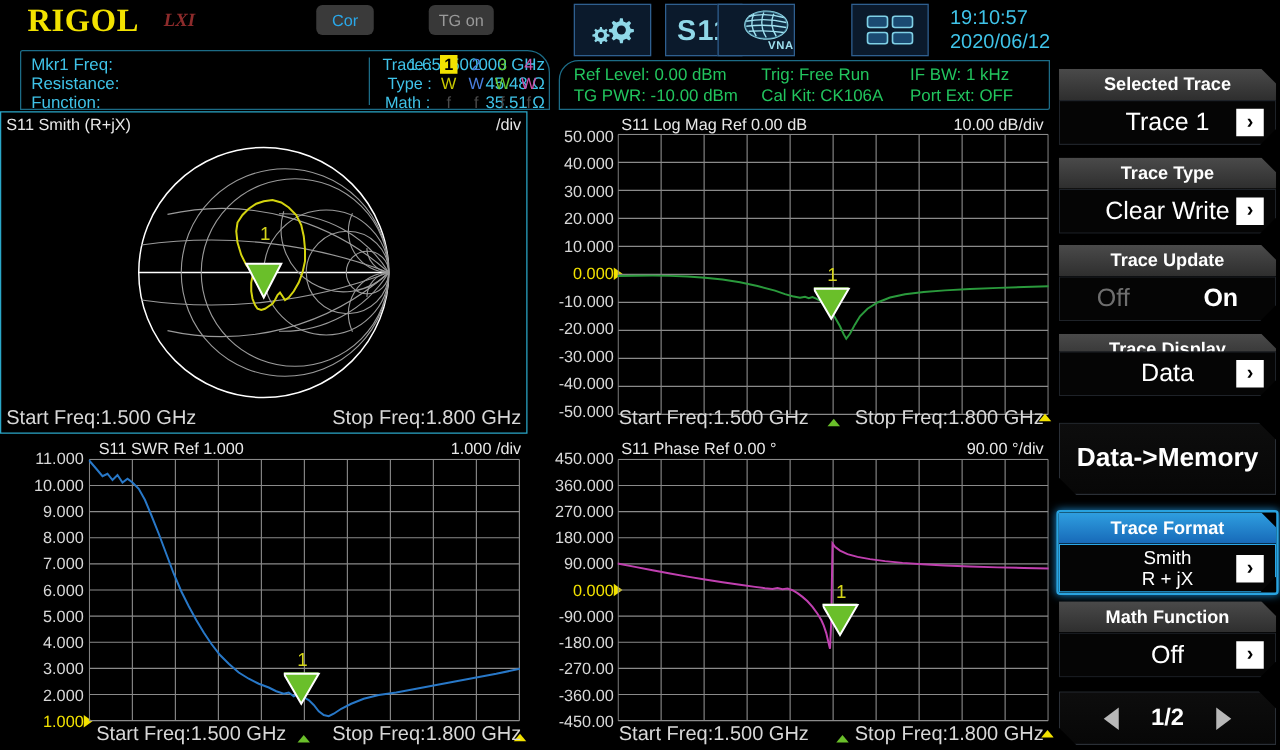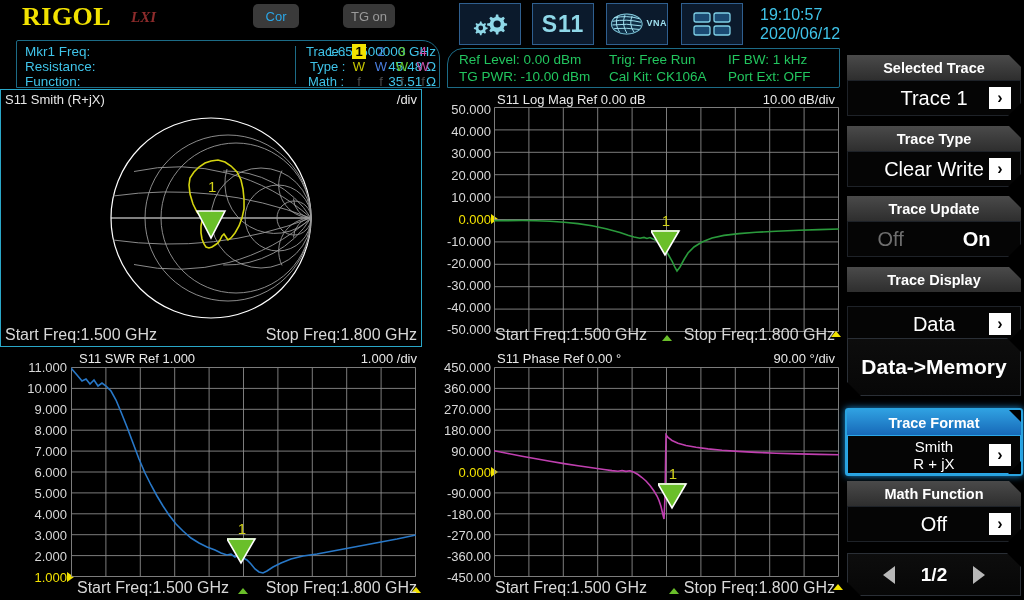--- a/index.html
+++ b/index.html
@@ -31,21 +31,21 @@
   #btn-tg{ left:343px; width:52px; }
 
   .topicon{
     position:absolute; top:3px; height:42px; width:62px;
     background:#0b1a2c; border:1px solid #2f5f8f;
     display:flex; align-items:center; justify-content:center;
     color:#8fd8e8;
   }
   #ic-setup{ left:459px; }
   #ic-s11{ left:532px; font-size:23px; font-weight:bold; letter-spacing:1px; color:#8fd8e8;}
-  #ic-vna{ left:606px; flex-direction:row; }
+  #ic-vna{ left:574px; flex-direction:column;align-items:flex-end; }
   #ic-grid{ left:681px; }
   .vna-txt{ font-size:9px; font-weight:bold; letter-spacing:0.5px; margin-top:-2px; color:#9fe0ef;}
 
   .clock{
     position:absolute; left:760px; top:5px; width:120px; text-align:left;
     color:#3fc3e8; font-size:16px; line-height:19px;
   }
 
   
   .infobar{
@@ -492,21 +492,21 @@
 
     <div class="sk-title" style="top:196px">Trace Update</div>
     <div class="sk-val" style="top:221px; height:36px">
       <div class="onoff">
         <span class="off-t">Off</span>
         <span class="on-t">On</span>
       </div>
     </div>
 
     <div class="sk-title" style="top:267px">Trace Display</div>
-    <div class="sk-val" style="top:306px; height:36px">
+    <div class="sk-val" style="top:281px; height:36px">
       <span>Data</span>
       <span class="chev">›</span>
     </div>
 
     <div class="sk" style="top:338px; height:58px; font-size:21px; font-weight:bold;">
       <span>Data-&gt;Memory</span>
     </div>
 
     <div class="grp-act" style="top:408px; height:68px"></div>
     <div class="sk-title act" style="top:410px">Trace Format</div>

